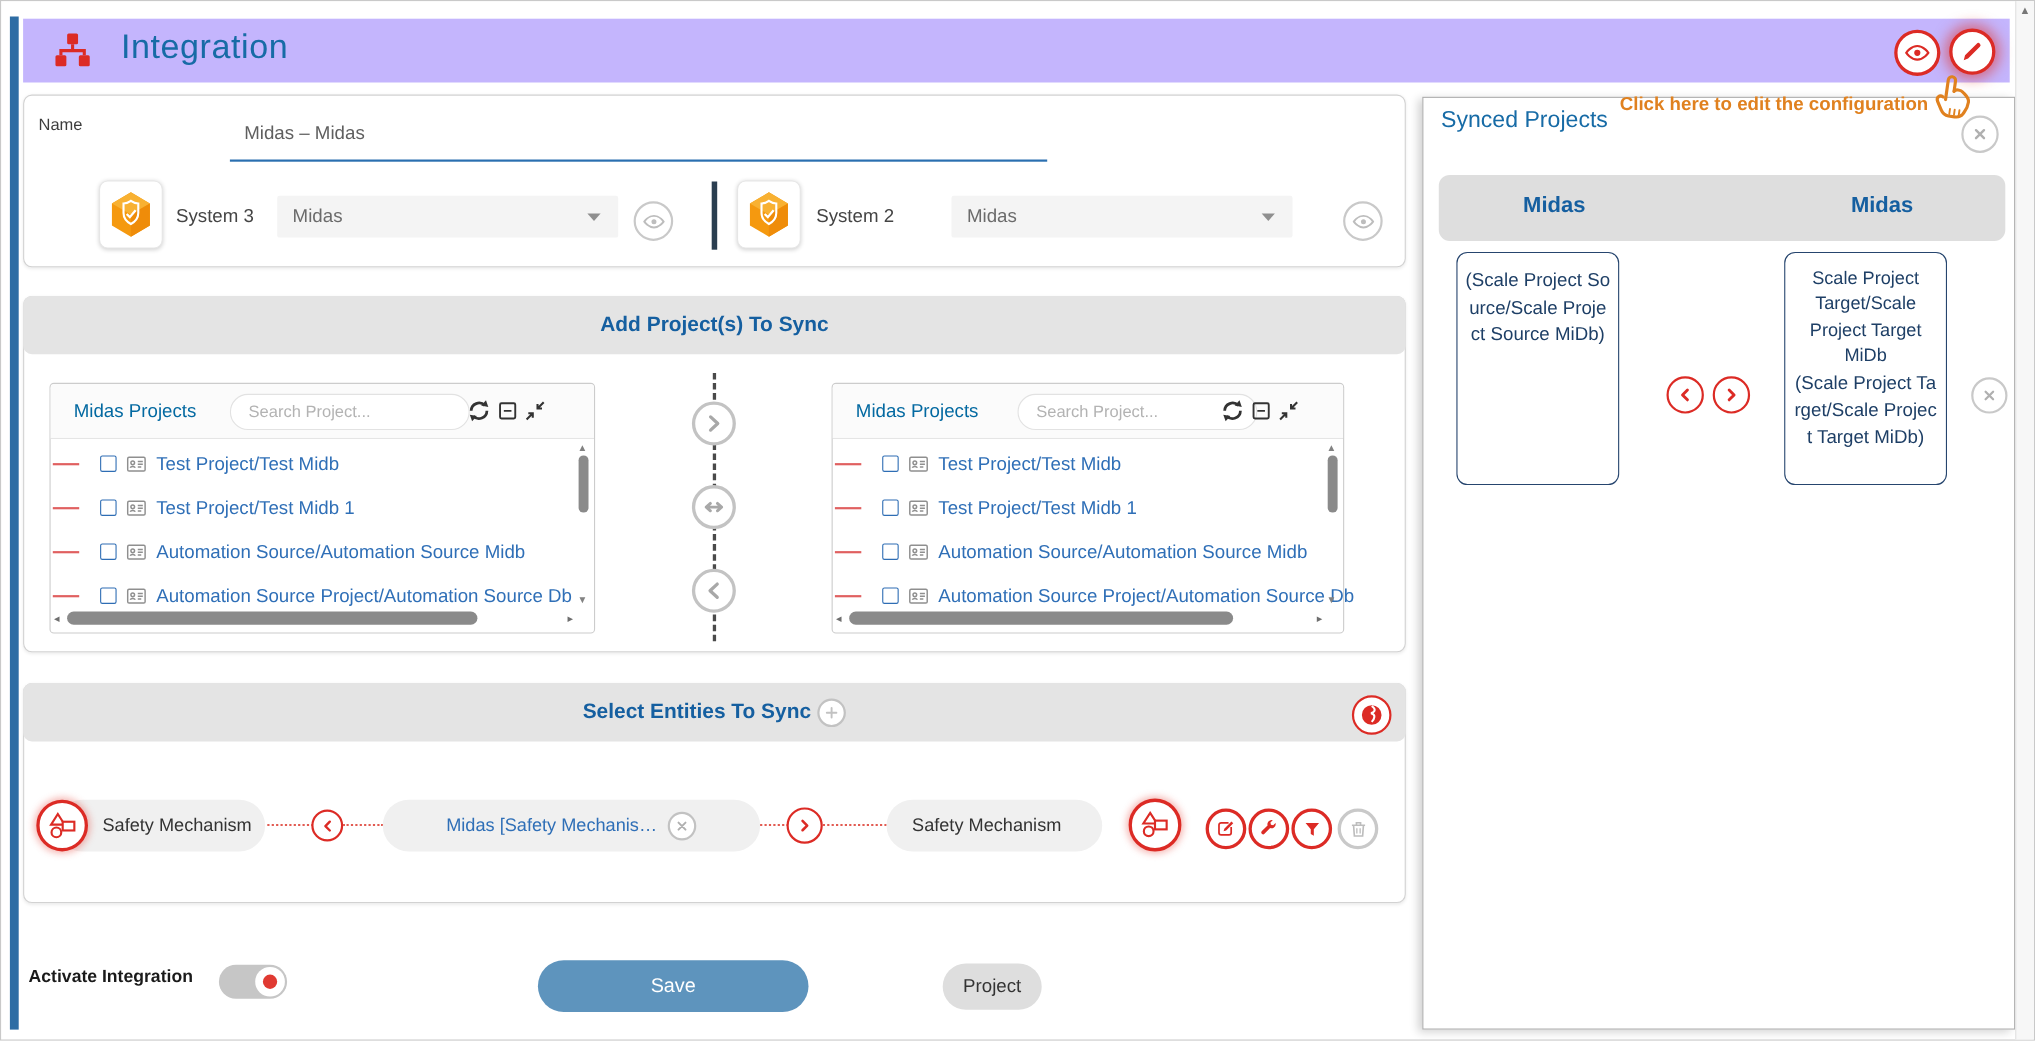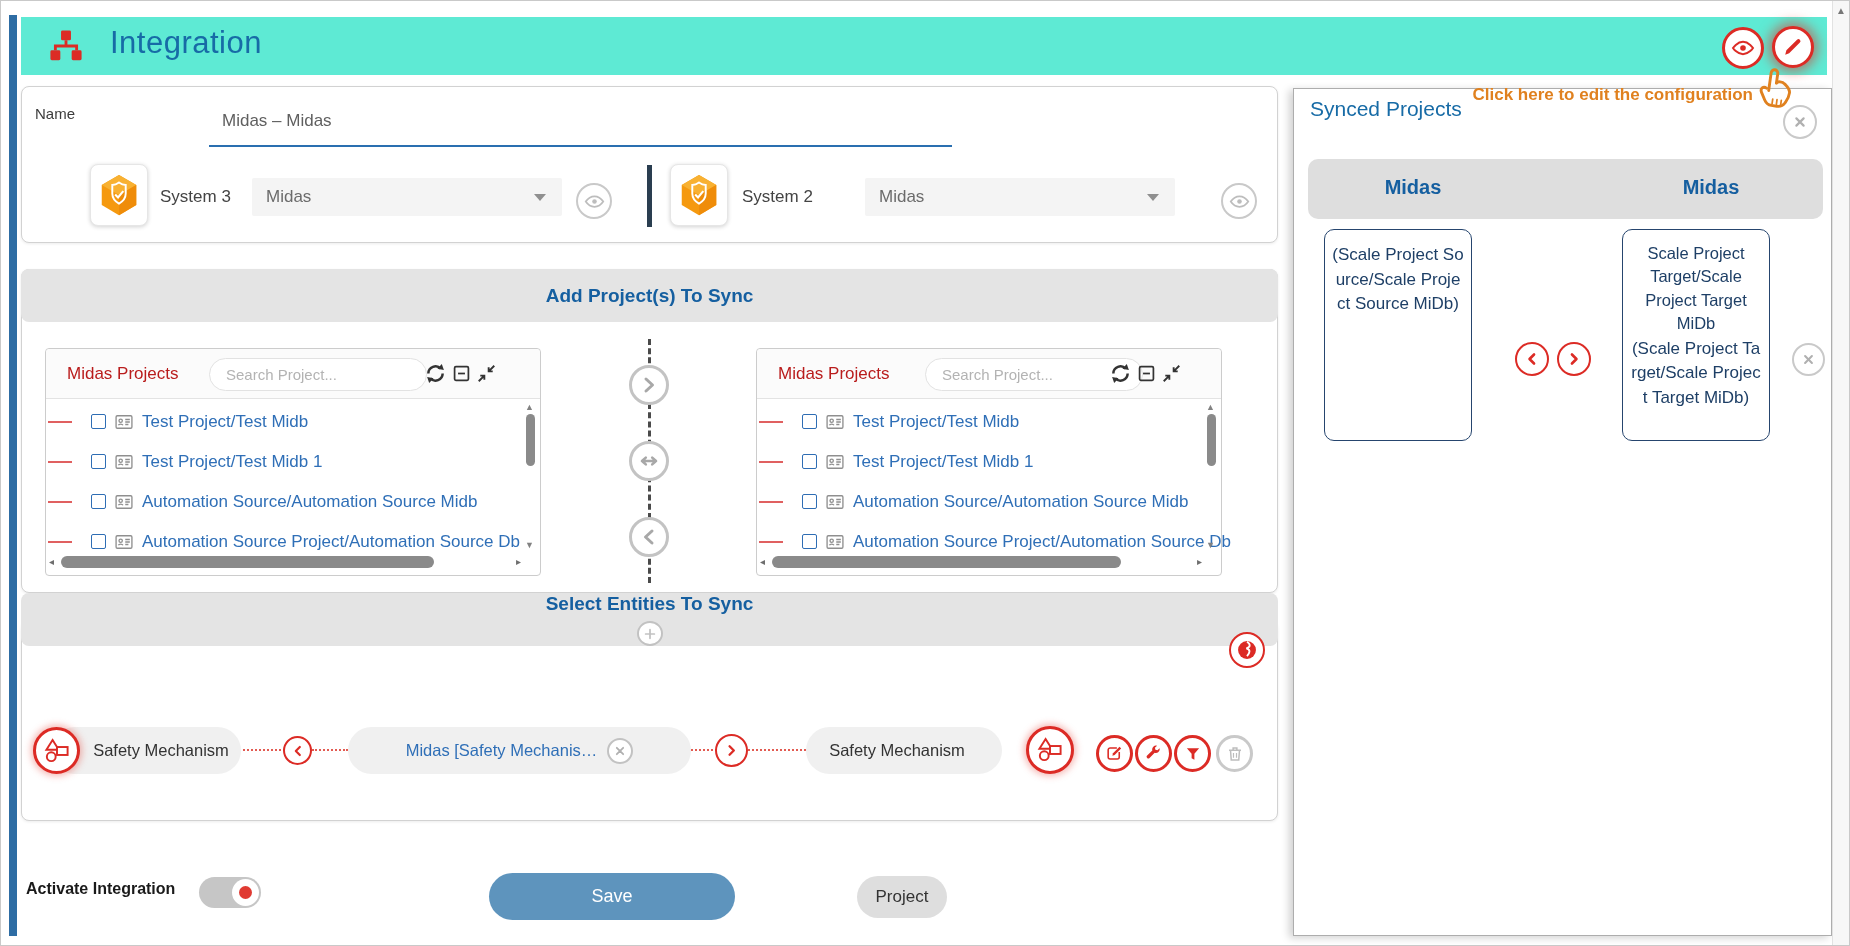--- a/index.html
+++ b/index.html
@@ -7,21 +7,21 @@
   body { position:relative; font-family:"Liberation Sans",sans-serif; background:#fff; border:1px solid #c9c9c9; }
 
   
   .stripe { position:absolute; left:8px; top:14px; width:8px; height:921px; background:#2e6da4; }
 
   
   .pagebar { position:absolute; right:0; top:0; width:17px; height:946px; background:#f7f7f7; border-left:1px solid #e2e2e2; }
   .pagebar .up { position:absolute; top:4px; left:3px; font-size:10px; color:#777; }
 
   
-  .header { position:absolute; left:20px; top:16px; width:1806px; height:58px; background:#5eead4; }
+  .header { position:absolute; left:20px; top:16px; width:1806px; height:58px; background:#c4b5fd; }
   .header h1 { position:absolute; left:89px; top:8px; font-size:31px; font-weight:300; color:#176ba6; letter-spacing:.5px; }
   .sitemap { position:absolute; left:28px; top:12px; width:34px; height:34px; }
 
   .circle { position:absolute; border-radius:50%; background:#fff; display:flex; align-items:center; justify-content:center; }
   .red-b  { border:3px solid #dc2b25; }
   .gray-b { border:3px solid #c3c3c3; }
   .glow   { box-shadow:0 0 12px 4px rgba(225,45,35,.55); }
   .sglow  { box-shadow:0 0 7px 2px rgba(225,45,35,.35); }
 
   .tooltip { position:absolute; left:1440px; top:84px; width:312px; text-align:right; font-size:17px; font-weight:bold; color:#e0811f; z-index:30; }
@@ -39,21 +39,21 @@
   .caret { position:absolute; width:0; height:0; border-left:6px solid transparent; border-right:6px solid transparent; border-top:7px solid #8f8f8f; }
   .divider { position:absolute; width:5px; background:#2a3e50; }
 
   
   .secbar { position:absolute; left:20px; width:1257px; height:53px; background:#e4e4e4; border-radius:8px; display:flex; align-items:center; justify-content:center; gap:6px; }
   .secbar .t { font-size:19px; font-weight:bold; color:#155fa0; }
 
   
   .plist { position:absolute; top:347px; height:228px; background:#fff; border:1px solid #ccc; border-radius:4px; }
   .plist-head { position:absolute; left:0; top:0; right:0; height:50px; background:#fbfbfb; border-bottom:1px solid #e3e3e3; border-radius:4px 4px 0 0; }
-  .plist-title { position:absolute; left:21px; top:15px; font-size:17px; color:#b91c1c; }
+  .plist-title { position:absolute; left:21px; top:15px; font-size:17px; color:#0369a1; }
   .searchpill { position:absolute; top:9px; width:218px; height:33px; border:1px solid #e2e2e2; border-radius:17px; background:#fff; padding:0 16px; font-size:15px; color:#555; font-family:"Liberation Sans",sans-serif; outline:none; }
   .searchpill::placeholder { color:#b3b3b3; }
   .hicons { position:absolute; top:14px; display:flex; gap:6px; align-items:center; }
   .row { position:absolute; left:0; height:40px; width:100%; }
   .tree-dash { position:absolute; left:2px; top:19px; width:24px; height:2px; background:#e06060; }
   .cb { position:absolute; left:45px; top:12px; width:15px; height:15px; border:1.6px solid #2e6db4; border-radius:2px; background:#fff; }
   .vcard { position:absolute; left:68px; top:10px; width:20px; height:20px; }
   .itext { position:absolute; left:96px; top:10px; font-size:17px; color:#2f6fb7; white-space:nowrap; }
   .vtrack { position:absolute; right:3px; top:53px; width:13px; height:148px; }
   .vtrack .ar { position:absolute; left:1px; font-size:9px; color:#828282; }
@@ -391,21 +391,21 @@
     <span class="ar" style="bottom:0;">▼</span>
   </div>
   <div class="htrack">
     <span class="ar" style="left:0;">◂</span>
     <span class="hthumb"></span>
     <span class="ar" style="right:0;">▸</span>
   </div>
 </div>
 
 <div class="card" style="left:20px; top:620px; width:1257px; height:200px;"></div>
-<div class="secbar" style="top:592px;flex-direction:column;">
+<div class="secbar" style="top:620px;">
   <span class="t">Select Entities To Sync</span>
   <span class="circle" style="position:static; width:26px; height:26px; border:2px solid #c2c2c2;">
     <span>
         <svg viewBox="0 0 22 22" width="16" height="16">
           <path d="M11 5v12M5 11h12" stroke="#c2c2c2" stroke-width="2.4" stroke-linecap="round"></path>
         </svg>
       </span>
   </span>
 </div>
 <div class="circle red-b" style="left:1228px; top:631px; width:36px; height:36px; border-width:2.6px;">

